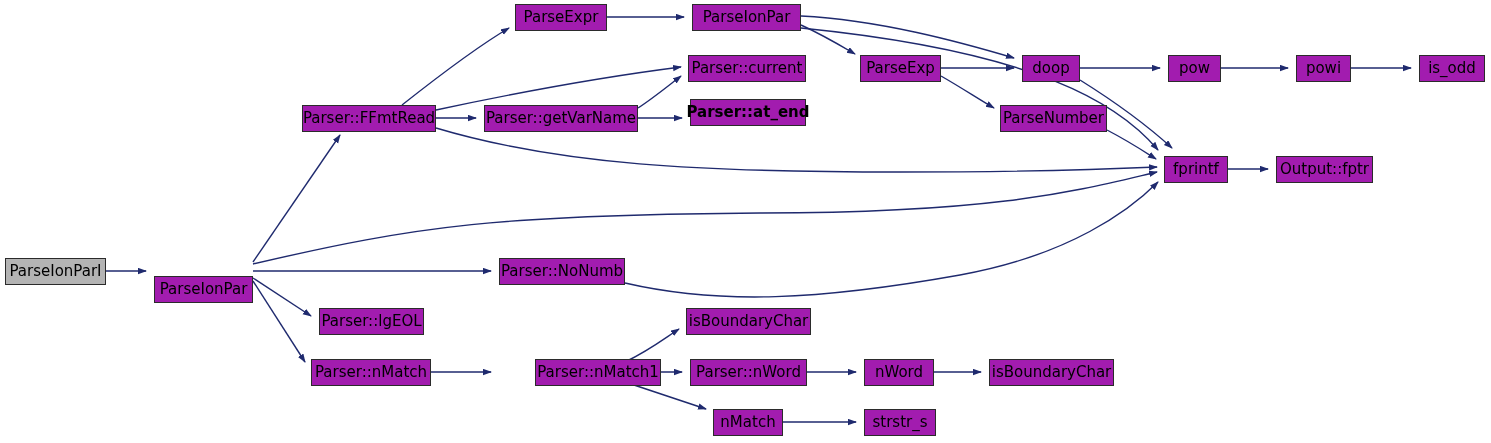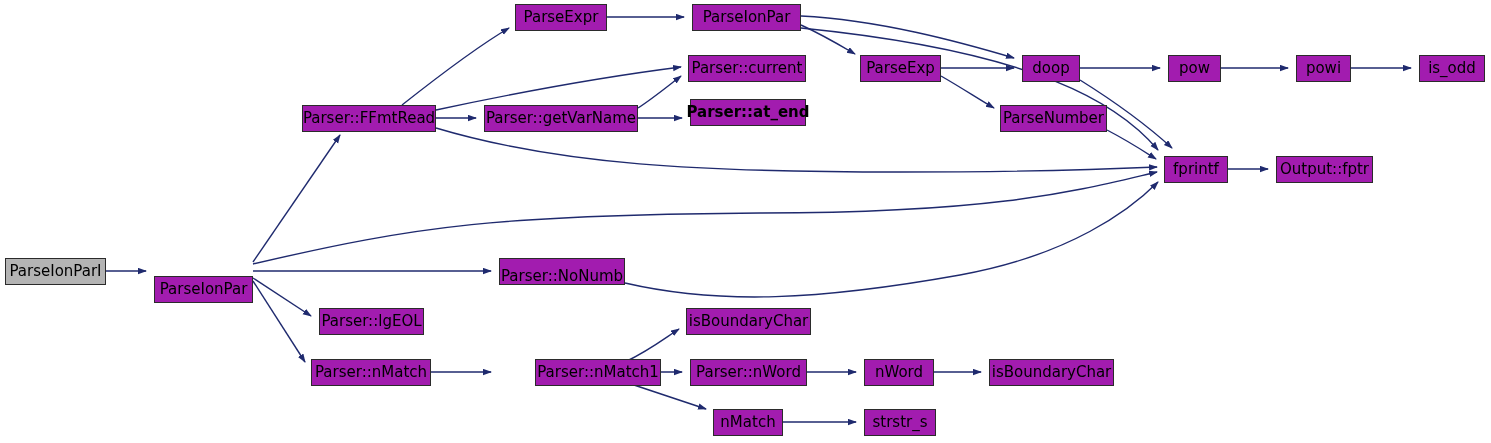--- a/index.html
+++ b/index.html
@@ -139,21 +139,21 @@
       </div>
       <div class="gnode" style="left: 1000px; top: 105px; width: 107px; height: 27px;">
         <span class="gnode-label">ParseNumber</span>
       </div>
       <div class="gnode" style="left: 1164px; top: 156px; width: 64px; height: 27px;">
         <span class="gnode-label">fprintf</span>
       </div>
       <div class="gnode" style="left: 1276px; top: 156px; width: 97px; height: 27px;">
         <span class="gnode-label">Output::fptr</span>
       </div>
-      <div class="gnode" style="left: 499px; top: 258px; width: 126px; height: 27px; align-items: flex-end;">
+      <div class="gnode" style="left: 499px; top: 258px; width: 126px; height: 27px;">
         <span class="gnode-label">Parser::NoNumb</span>
       </div>
       <div class="gnode" style="left: 319px; top: 308px; width: 105px; height: 27px;">
         <span class="gnode-label">Parser::lgEOL</span>
       </div>
       <div class="gnode" style="left: 311px; top: 359px; width: 120px; height: 27px;">
         <span class="gnode-label">Parser::nMatch</span>
       </div>
       <div class="gnode" style="left: 499px; top: 359px; width: 126px; height: 27px; margin-left: 36px;">
         <span class="gnode-label">Parser::nMatch1</span>

